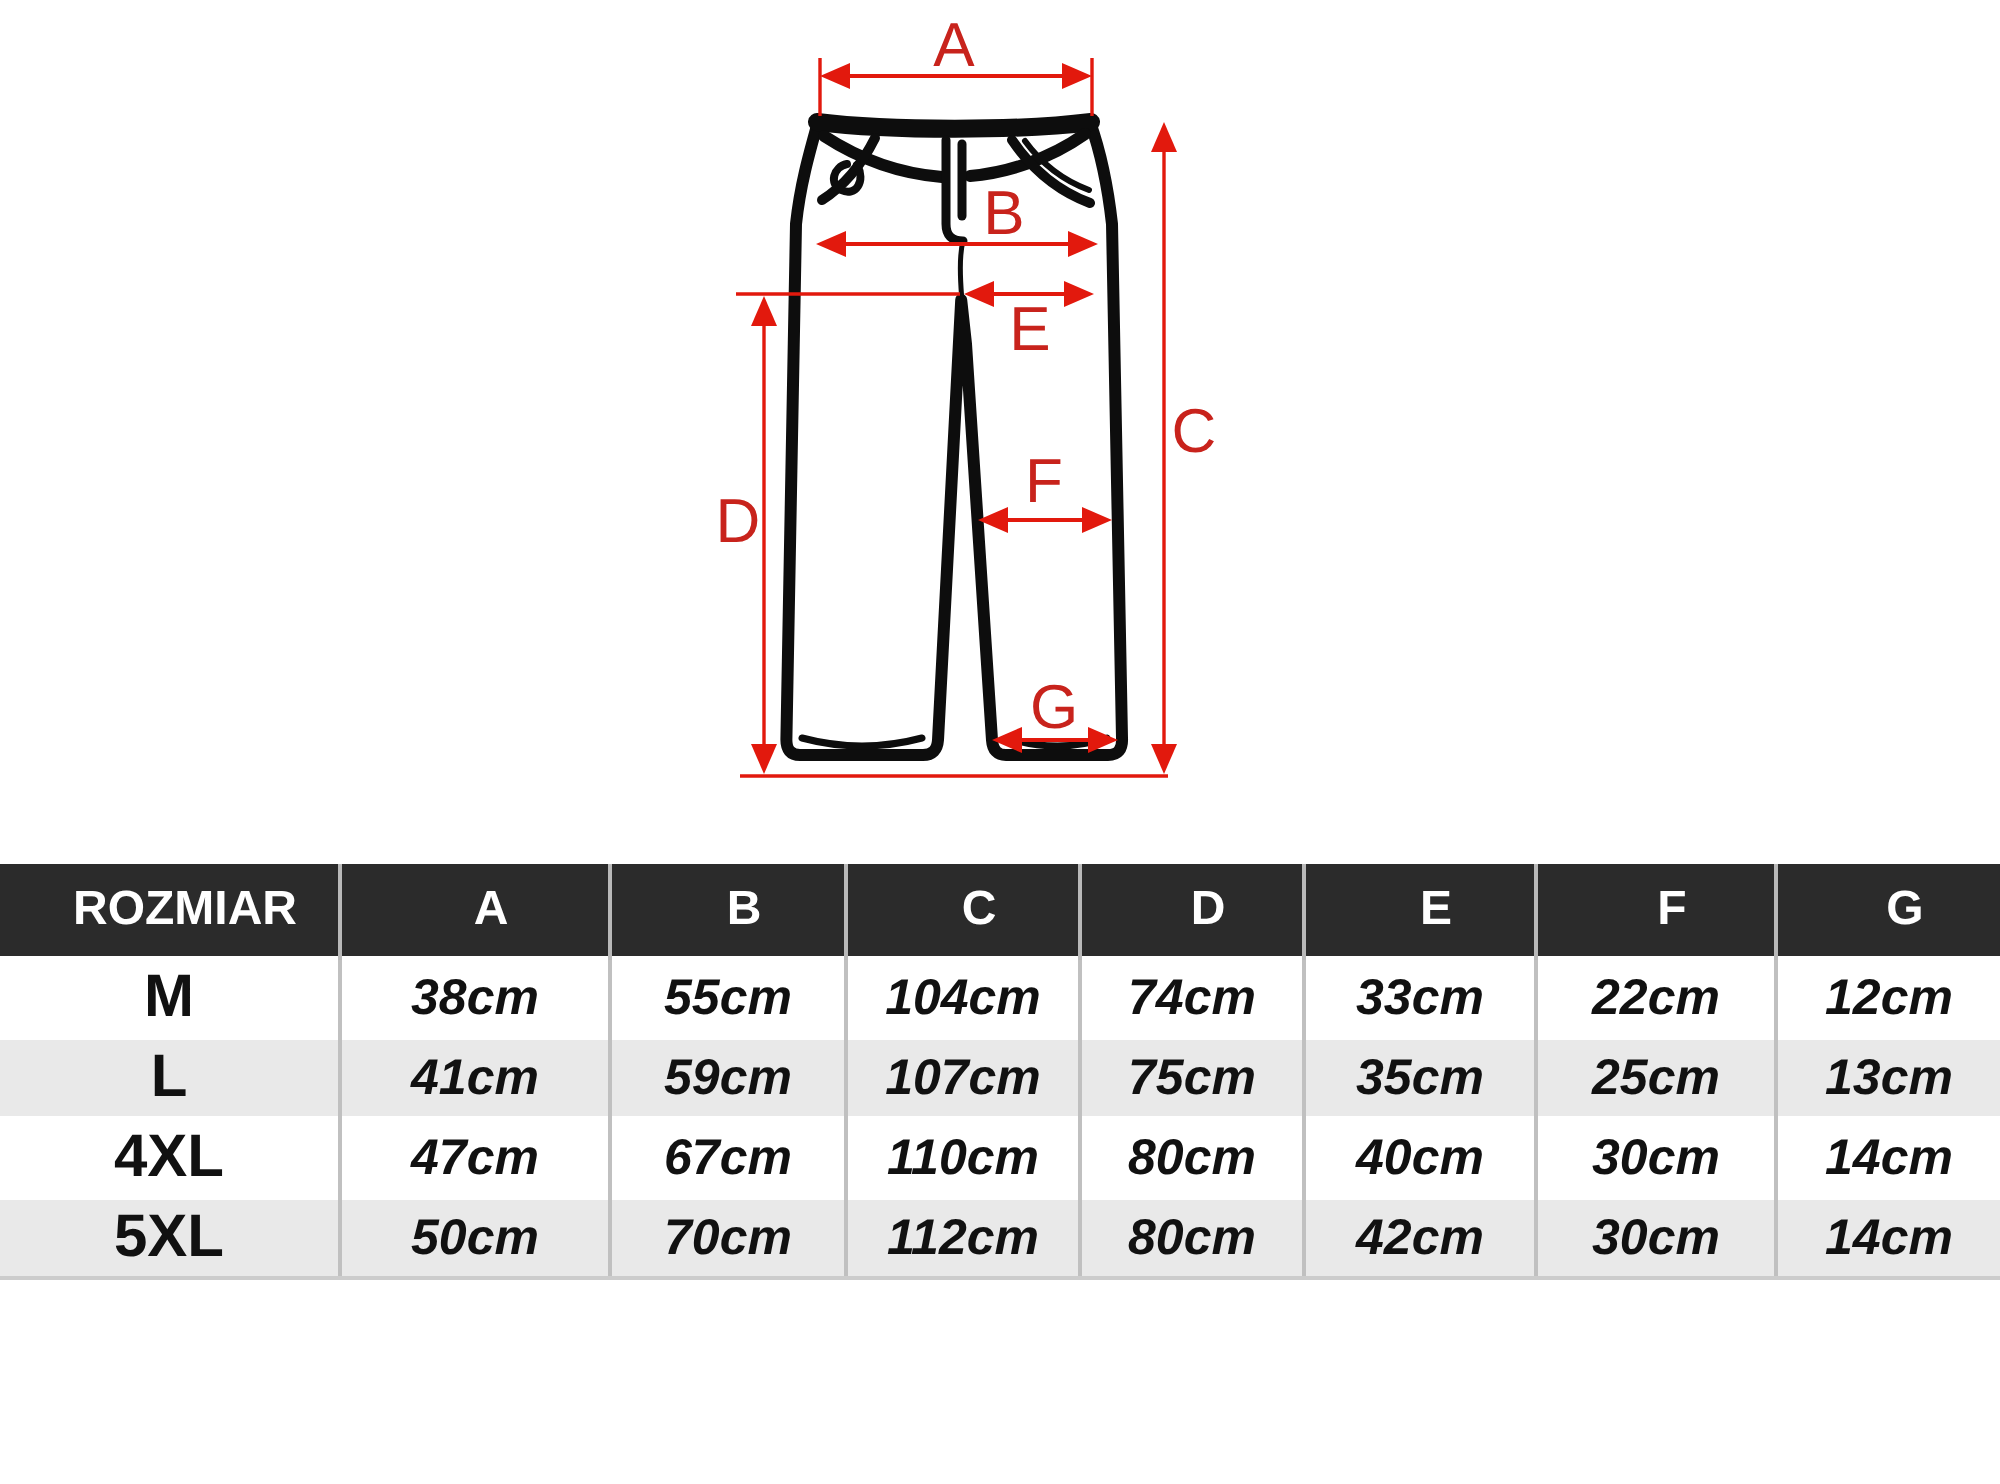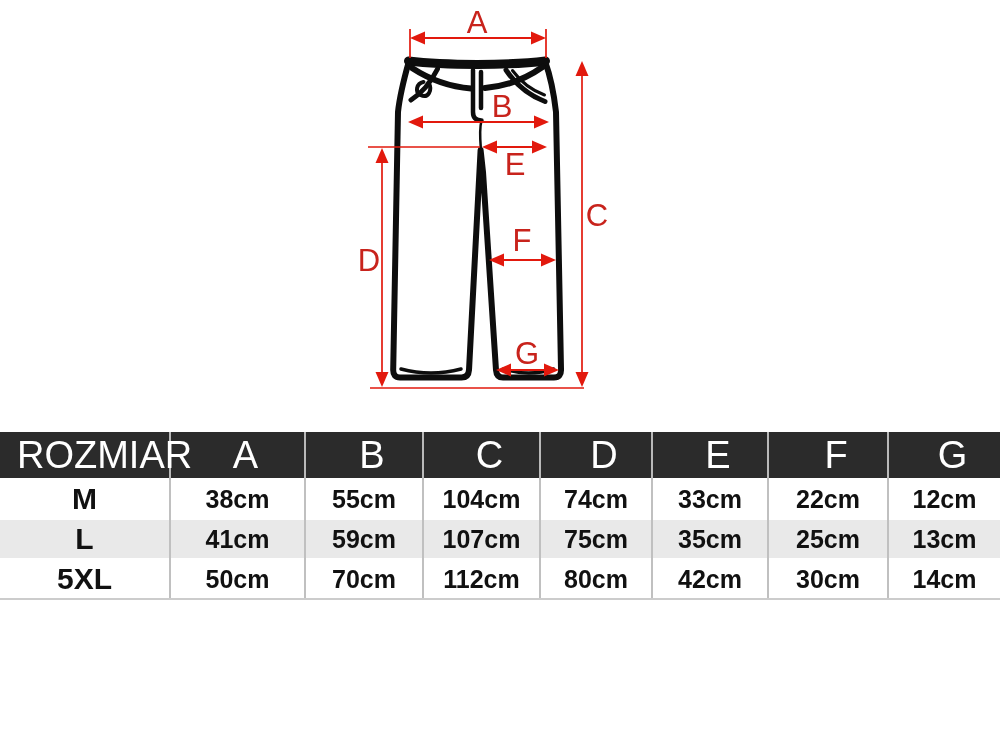--- a/index.html
+++ b/index.html
@@ -24,35 +24,35 @@
     font-size:31px; text-anchor:middle;
   }
 
   
   table.size-table {
     position:absolute; top:430px; left:0; width:1000px;
     border-collapse:collapse; table-layout:fixed;
   }
   table.size-table thead th {
     background:var(--header-bg,#2b2b2b); color:var(--header-text,#ffffff);
-    font-size:38px; font-weight:normal; height:44px;
+    font-size:24px; font-weight:bold; height:44px;
     border-left:2px solid #b9b9b9; border-top:2px solid #ffffff;
     text-align:center; vertical-align:middle;padding-left:17px;
   }
   table.size-table thead th:first-child { border-left:none; }
   table.size-table tbody th, table.size-table tbody td {
     height:36px; text-align:center; vertical-align:middle;
     color:var(--cell-text,#111111);
     border-left:2px solid var(--border-vertical,#c0c0c0);
     border-top:2px solid #ffffff;
   }
   table.size-table tbody tr > *:first-child { border-left:none; }
   table.size-table tbody tr:nth-child(even) { background:var(--row-alt-bg,#e9e9e9); }
   table.size-table tbody th { font-size:30px; font-weight:bold; }
-  table.size-table tbody td { font-size:25px; font-weight:bold; }
+  table.size-table tbody td { font-size:25px; font-weight:bold;font-style:italic; }
   table.size-table tbody tr:last-child th,
   table.size-table tbody tr:last-child td { border-bottom:2px solid #cccccc; }
 </style>
 </head>
 <body>
 
 <div class="stage">
 
   <div class="diagram">
     <svg width="1000" height="430" viewBox="0 0 1000 430">
@@ -174,20 +174,30 @@
           <th>L</th>
           <td>41cm</td>
           <td>59cm</td>
           <td>107cm</td>
           <td>75cm</td>
           <td>35cm</td>
           <td>25cm</td>
           <td>13cm</td>
         </tr>
         <tr>
+          <th>4XL</th>
+          <td>47cm</td>
+          <td>67cm</td>
+          <td>110cm</td>
+          <td>80cm</td>
+          <td>40cm</td>
+          <td>30cm</td>
+          <td>14cm</td>
+        </tr>
+        <tr>
           <th>5XL</th>
           <td>50cm</td>
           <td>70cm</td>
           <td>112cm</td>
           <td>80cm</td>
           <td>42cm</td>
           <td>30cm</td>
           <td>14cm</td>
         </tr>
       </tbody>

